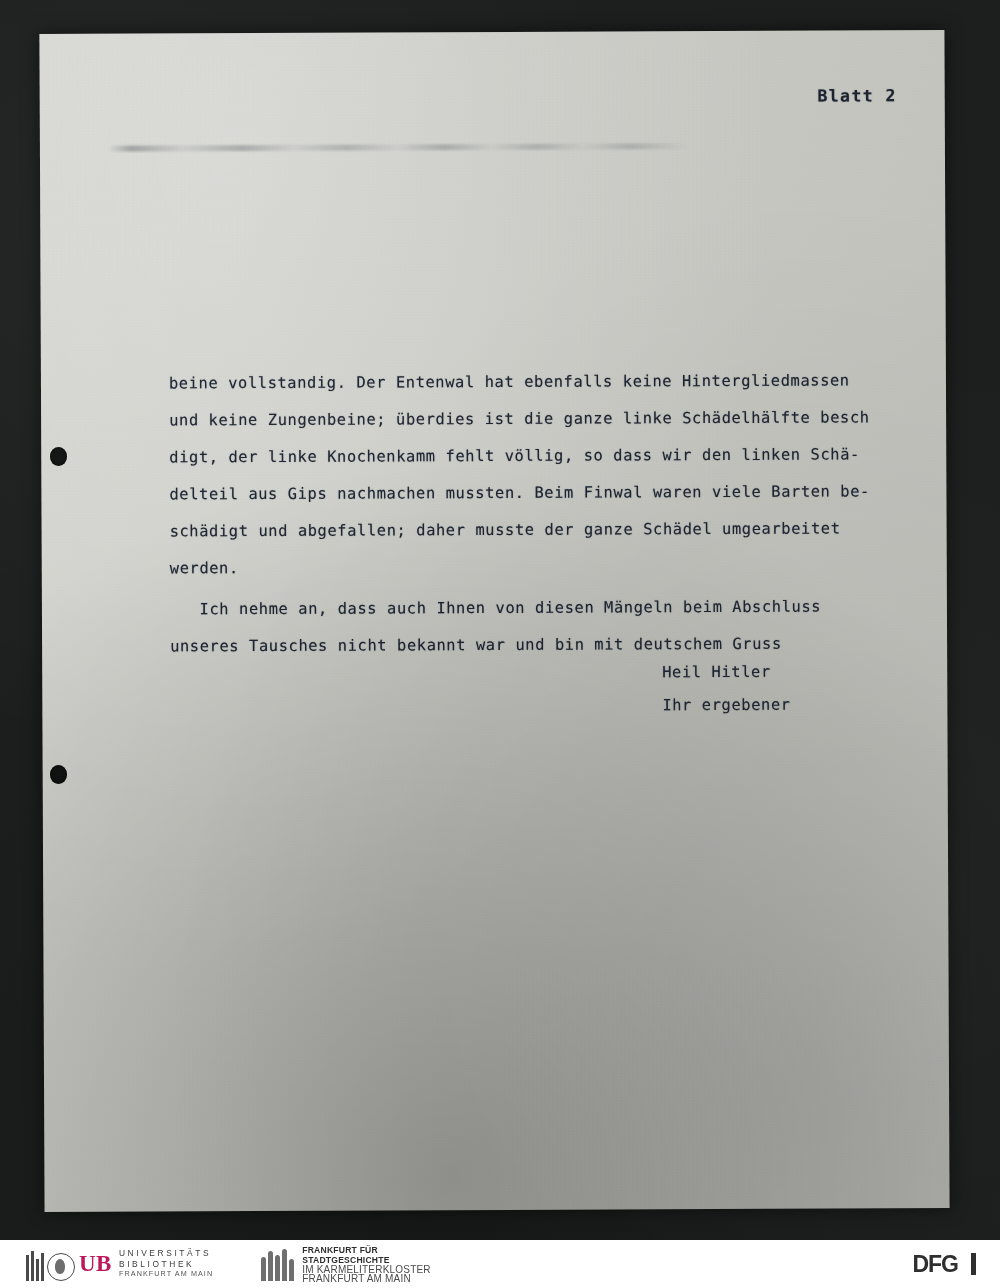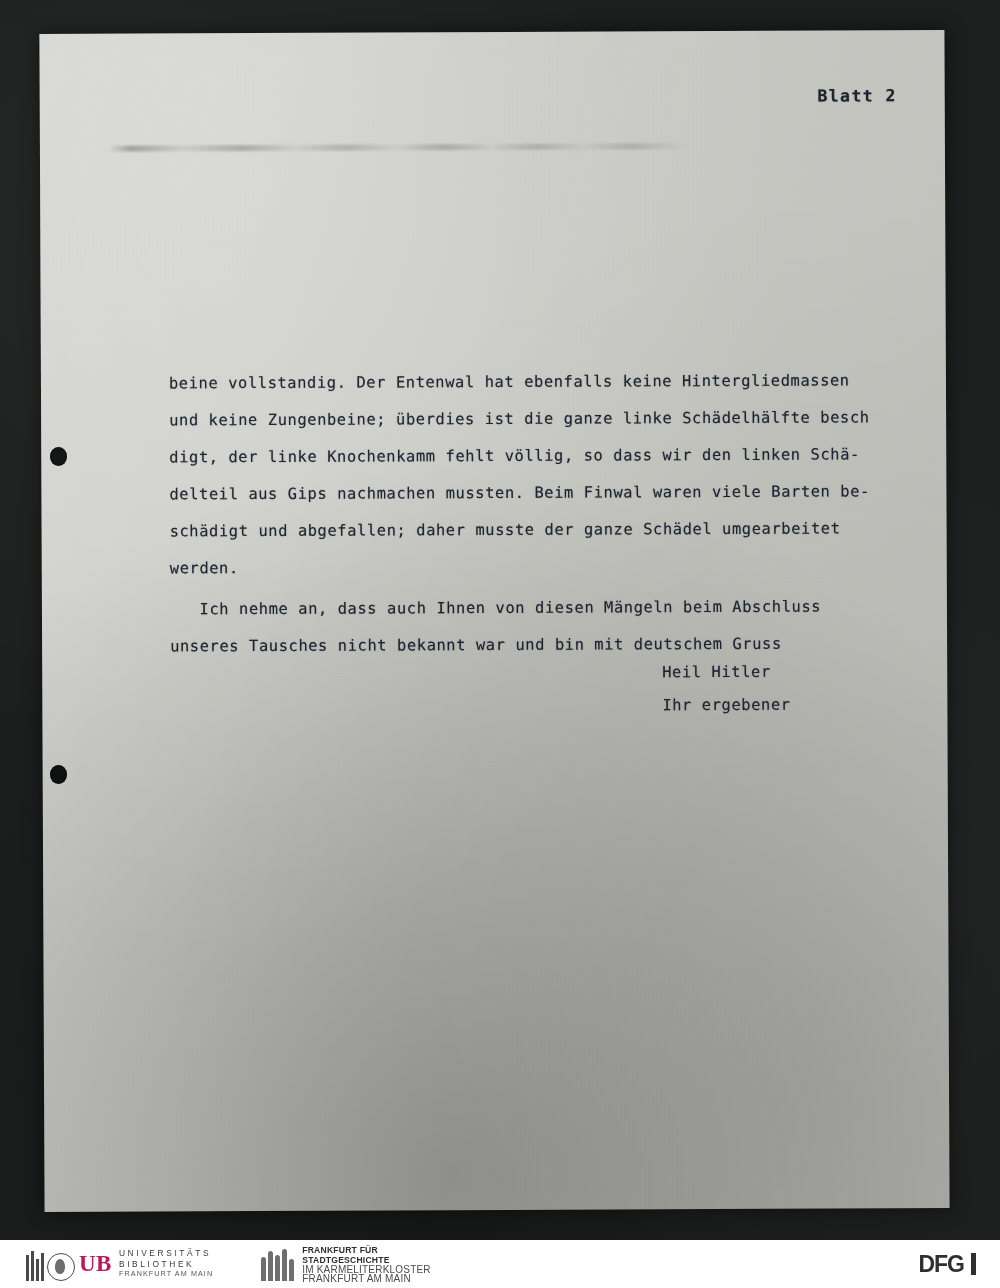--- a/index.html
+++ b/index.html
@@ -253,21 +253,21 @@
     text-align: center;
     font-size: 14.5px;
     color: #3a3a3a;
   }
 
   #dfg-logo {
     position: absolute;
     right: 24px;
     display: flex;
     align-items: center;
-    gap: 7px;
+    gap: 13px;
   }
   #dfg-logo span {
     font-family: "Liberation Sans", sans-serif;
     font-weight: bold;
     font-size: 23px;
     color: #2f2f2f;
     letter-spacing: -1px;
   }
   #dfg-logo .bar {
     width: 5px; height: 22px;

